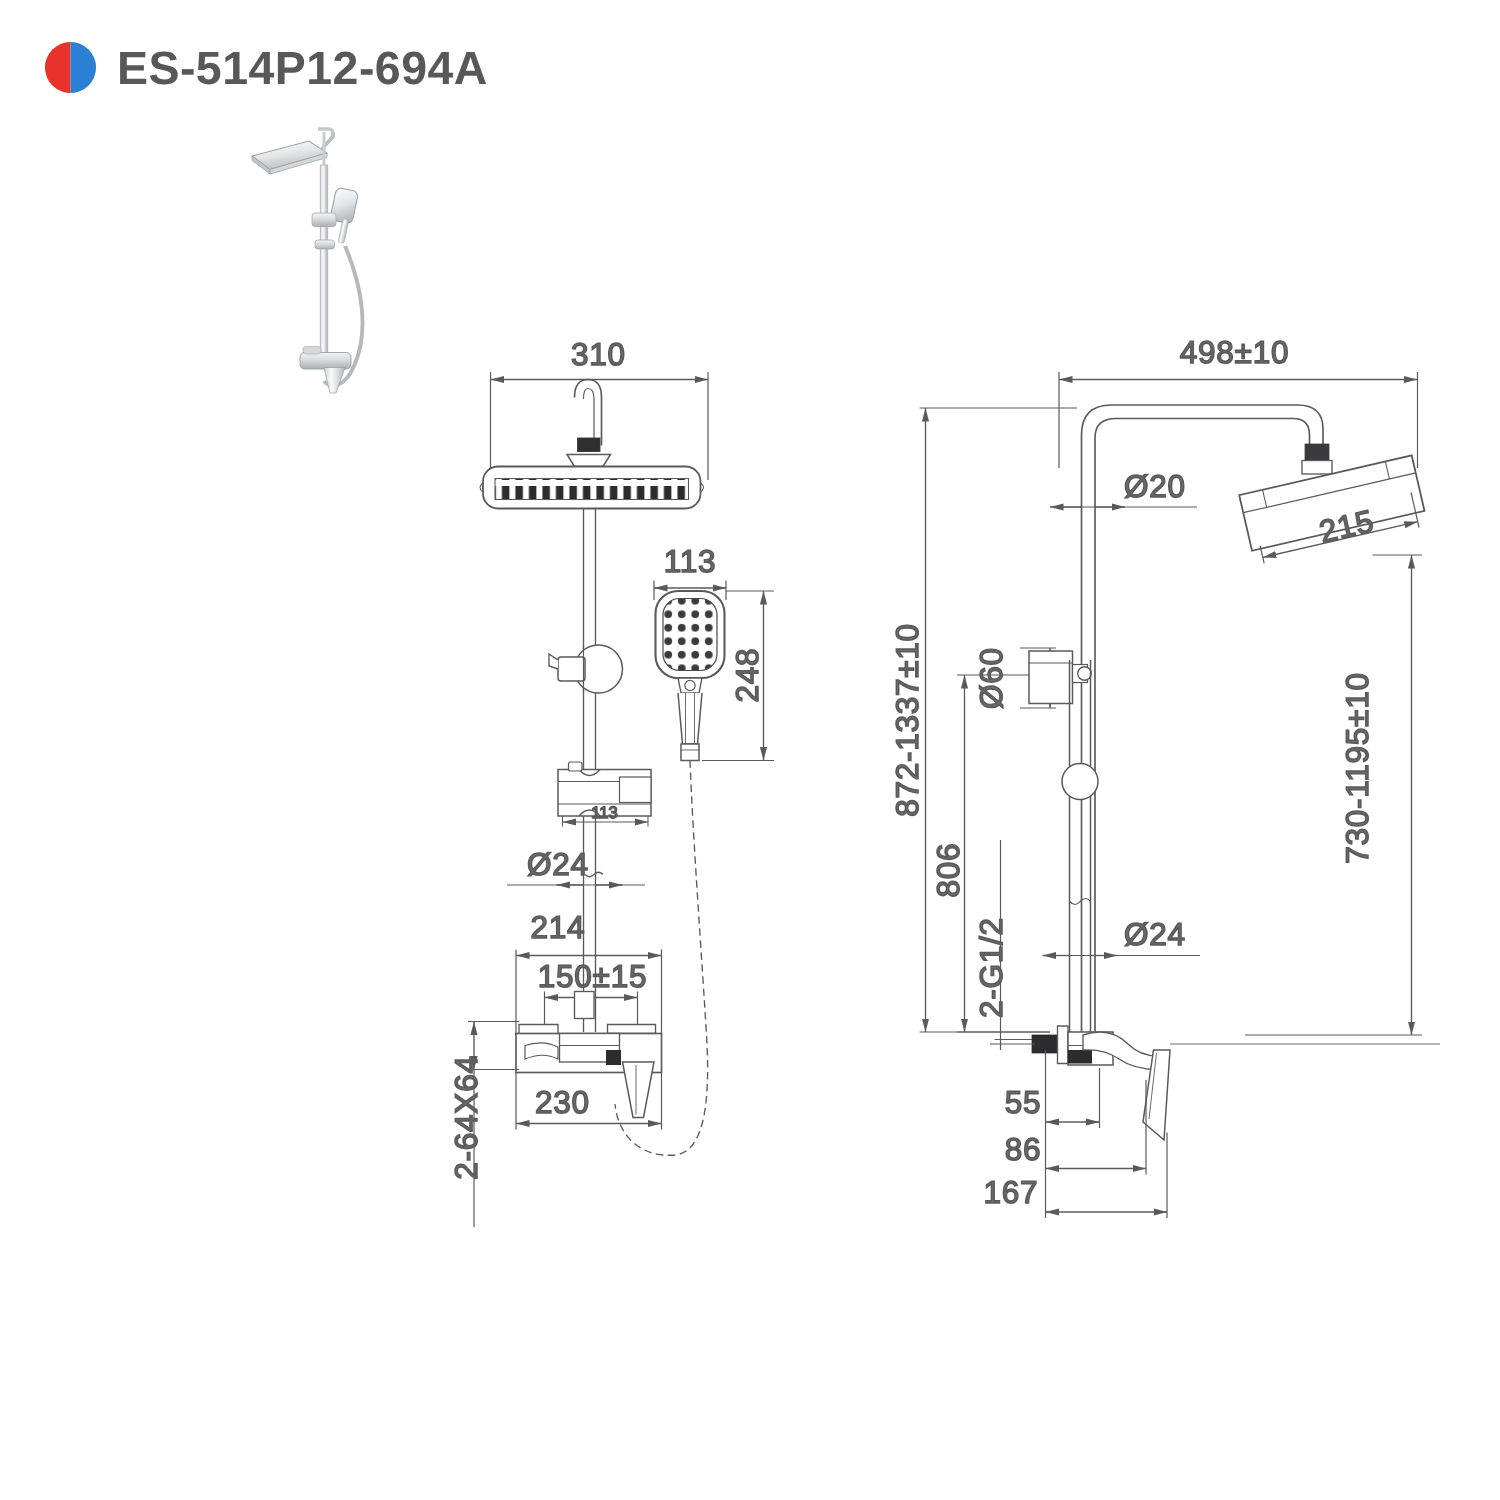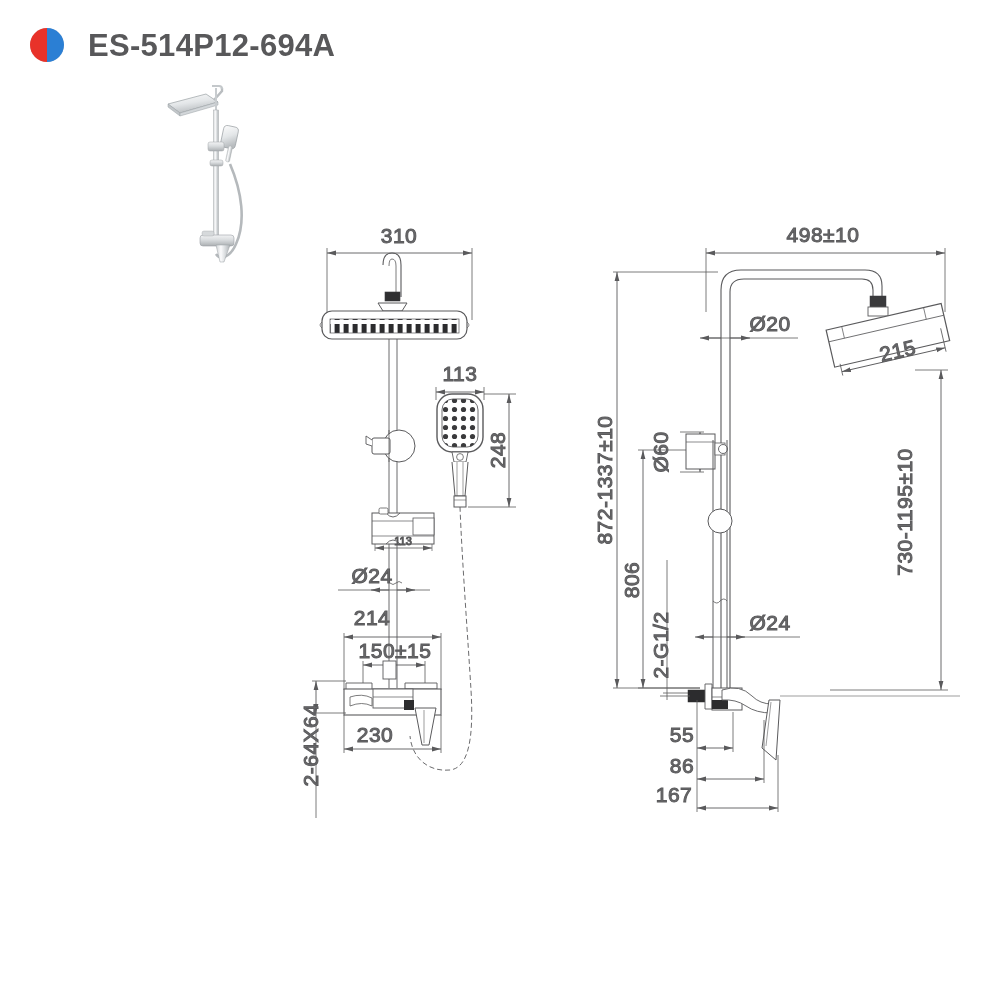--- a/index.html
+++ b/index.html
@@ -22,21 +22,21 @@
     width: 1000px;
     height: 1000px;
   }
   
   .header {
     position: absolute;
     left: 30px;
     top: 28px;
     display: flex;
     align-items: center;
-    gap: 24px;
+    gap: 14px;
   }
   .logo-mark {
     width: 34px;
     height: 34px;
     border-radius: 50%;
     position: relative;
     overflow: hidden;
     flex: 0 0 auto;
     box-shadow: 0 0 0 1px rgba(0,0,0,0.18) inset;
   }

